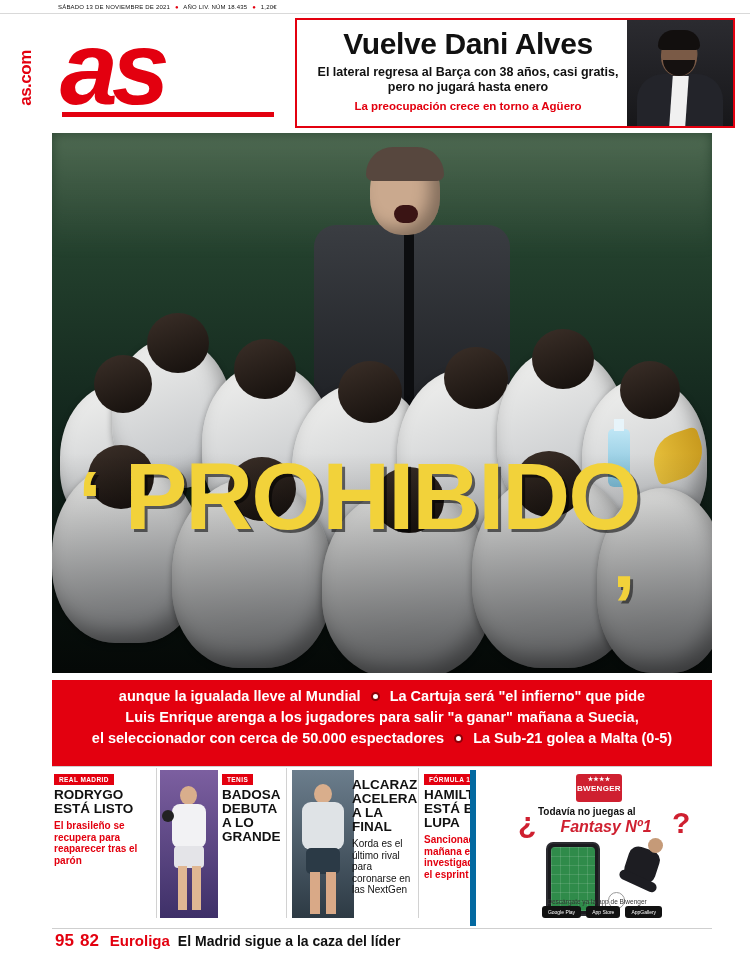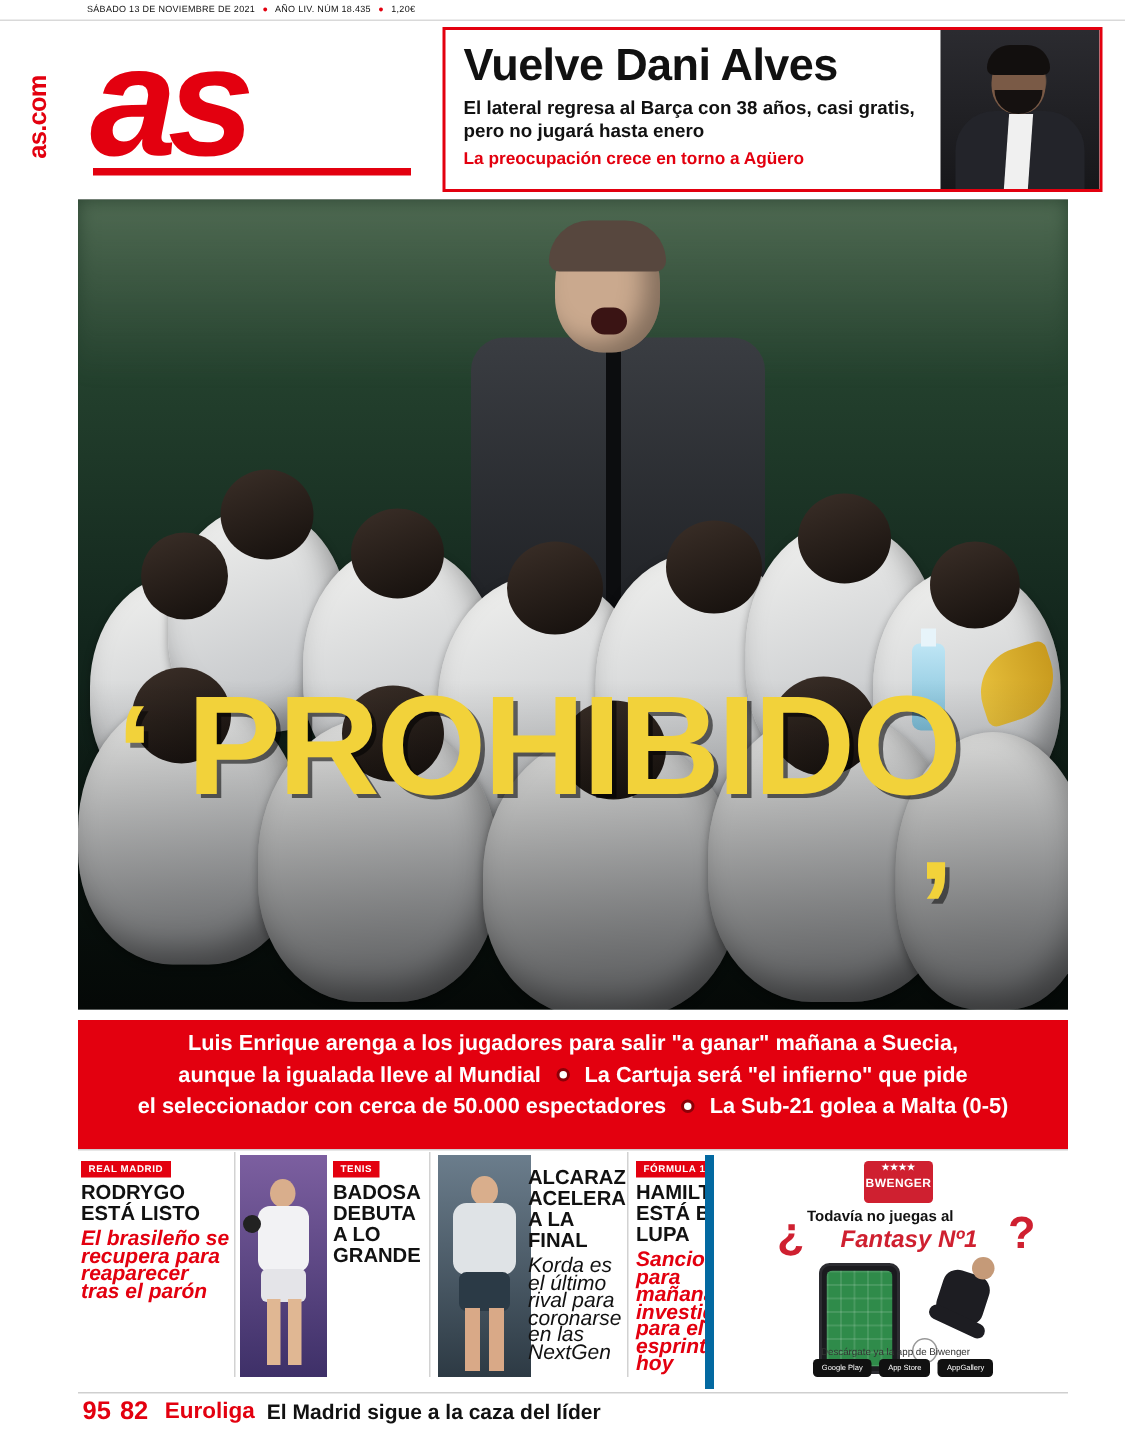--- a/index.html
+++ b/index.html
@@ -78,21 +78,21 @@
   }
   .promo .photo .body{
     position:absolute; left:10px; top:54px; width:86px; height:54px;
     background:#23242a; border-radius:26px 26px 0 0;
   }
   .promo .photo .shirt{
     position:absolute; left:44px; top:56px; width:16px; height:50px;
     background:#f0f0f0; transform:skewX(-4deg);
   }
   .promo .txt{
-    position:absolute; left:12px; top:8px; width:318px; text-align:left;
+    position:absolute; left:12px; top:8px; width:318px; text-align:center;
   }
   .promo h1{
     margin:0; font-size:30px; font-weight:bold; color:#111; line-height:32px;
     letter-spacing:-0.4px;
   }
   .promo .sub{
     margin-top:5px; font-size:12.5px; font-weight:bold; color:#111; line-height:15px;
   }
   .promo .sub-red{
     margin-top:5px; font-size:11.5px; font-weight:bold; color:#e3000f; line-height:13px;
@@ -205,21 +205,21 @@
   .kicker{
     display:inline-block; background:#e3000f; color:#fff;
     font-size:6.5px; font-weight:bold; letter-spacing:.4px;
     padding:2px 5px; margin-bottom:3px; text-transform:uppercase;
   }
   .col h3{
     margin:0; font-size:13.5px; font-weight:bold; line-height:14px; color:#111;
     text-transform:uppercase;
   }
   .col p{
-    margin:4px 0 0; font-size:14px; line-height:11.5px; color:#111;font-style:italic;
+    margin:4px 0 0; font-size:10px; line-height:11.5px; color:#111;
   }
   .col p.red{ color:#e3000f; font-weight:bold; }
   .vline{
     position:absolute; top:0; width:1px; height:150px; background:#d2d2d2;
   }
 
   
   .athlete{
     position:absolute; overflow:hidden; background:#e9e9ec;
   }
@@ -396,26 +396,26 @@
 
 </div>
 
 <div class="quote open">‘</div>
 <div class="headline">
   <div class="line">PROHIBIDO</div>
 </div>
 <div class="quote close">’</div>
 
 <div class="sumario">
-  <p>Luis Enrique arenga a los jugadores para salir "a ganar" mañana a Suecia,</p>
   <p>
     <span>aunque la igualada lleve al Mundial</span>
     <span class="bullet"></span>
     <span>La Cartuja será "el infierno" que pide</span>
   </p>
+  <p>Luis Enrique arenga a los jugadores para salir "a ganar" mañana a Suecia,</p>
   <p>
     <span>el seleccionador con cerca de 50.000 espectadores</span>
     <span class="bullet"></span>
     <span>La Sub-21 golea a Malta (0-5)</span>
   </p>
 </div>
 
 <div class="botline"></div>
 
 <div class="strip">

